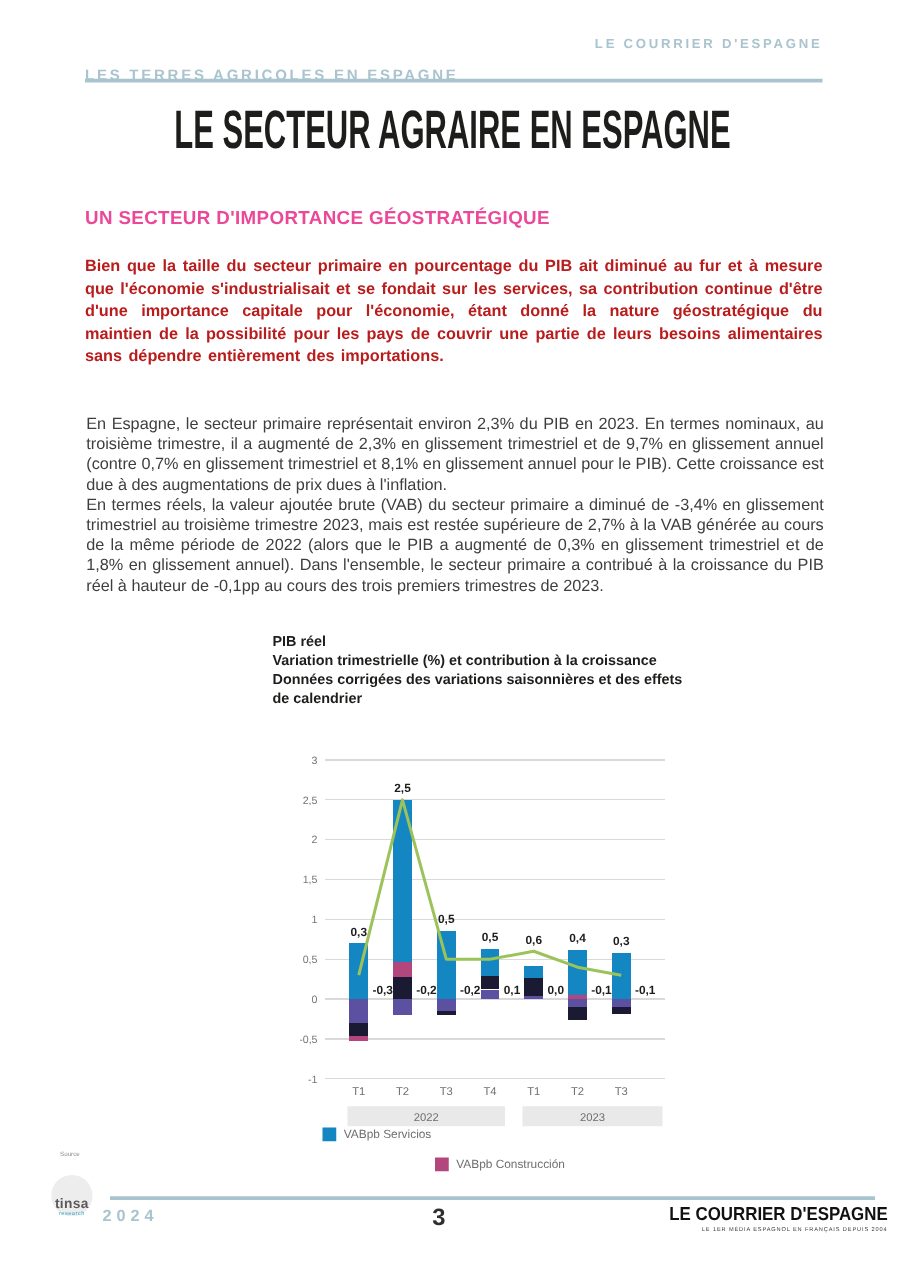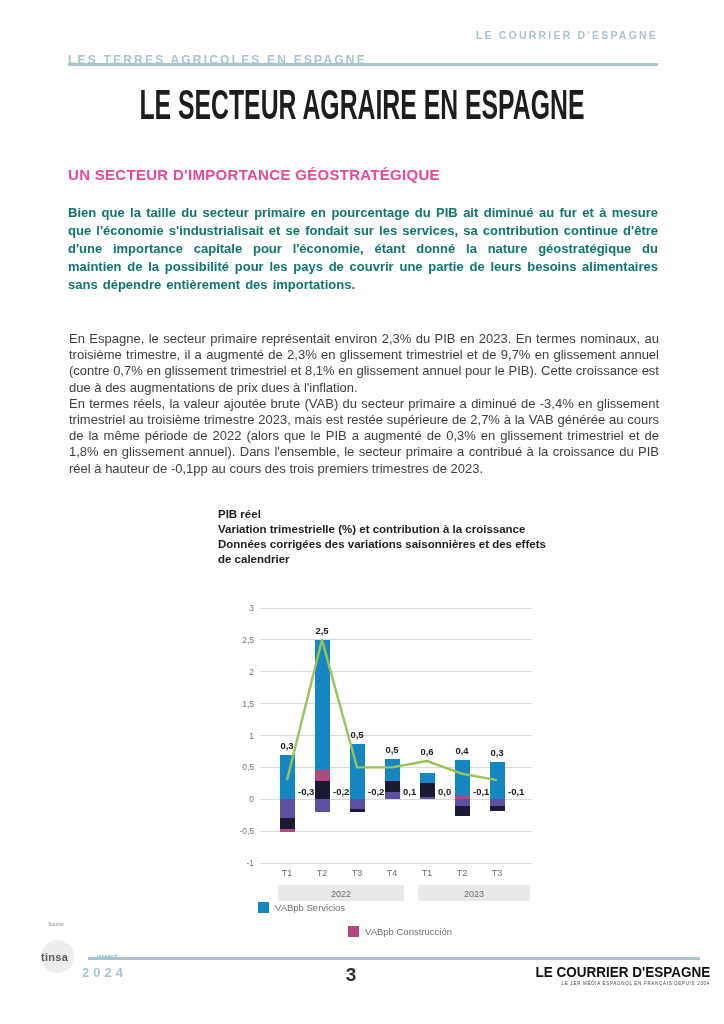--- a/index.html
+++ b/index.html
@@ -17,21 +17,21 @@
 
   
   .main-title { position:absolute; left:0; top:82px; width:100%; display:flex; justify-content:center; }
   .main-title span { font-size:40px; font-weight:700; color:#1d1d1b; white-space:nowrap;
     transform:scale(0.62,1.08); transform-origin:center; }
 
   .section-heading { position:absolute; left:68px; top:166px; font-size:15px; font-weight:700;
     letter-spacing:0.3px; color:#ec4899; }
 
   .lead-para { position:absolute; left:68px; top:204px; width:590px; font-size:13px; font-weight:700;
-    line-height:18px; text-align:justify; color:#0f766e; word-spacing:1.5px; }
+    line-height:18px; text-align:justify; color:#b91c1c; word-spacing:1.5px; }
 
   .body-block { position:absolute; left:69px; top:331px; width:590px; font-size:13px;
     line-height:16.2px; text-align:justify; color:#3e3e3e; }
   .body-block p { margin:0; }
 
   
   .chart-title { position:absolute; left:218px; top:507px; font-size:11.5px; font-weight:700;
     line-height:15px; color:#1d1d1b; }
   .chart-svg { position:absolute; left:240px; top:598px; }
 
@@ -39,21 +39,21 @@
   .legend-row { display:flex; align-items:center; margin-bottom:9px; height:12px; }
   .legend-item { display:inline-flex; gap:6px; }
   .legend-row .legend-item:nth-child(1){ width:90px; }
   .legend-row .legend-item:nth-child(2){ width:107px;margin-top:48px; }
   .swatch-square { width:11px; height:11px; display:inline-block; flex:0 0 auto; }
   .swatch-line { width:15px; height:2.6px; border-radius:2px; display:inline-block; flex:0 0 auto; }
 
   
   .source-label { position:absolute; left:48px; top:921px; font-size:5px; color:#8f8f8f; }
   .tinsa-circle { position:absolute; left:41px; top:940px; width:33px; height:33px; border-radius:50%;
-    background:#ededed; display:flex; flex-direction:row; align-items:center; justify-content:space-between;gap:29px; }
+    background:#ededed; display:flex; flex-direction:column; align-items:center; justify-content:flex-end; }
   .tinsa-name { font-size:11px; font-weight:600; color:#5a5a5a; letter-spacing:0.3px; line-height:10px; }
   .tinsa-sub { font-size:4.5px; color:#35a3c6; letter-spacing:0.4px; }
   .footer-rule { position:absolute; left:88px; top:957px; width:612px; height:3px; background:#a9c4ce; }
   .footer-year { position:absolute; left:82px; top:965px; font-size:13px; font-weight:700;
     letter-spacing:4px; color:#a9c4ce; }
   .footer-page { position:absolute; left:341px; top:964px; width:20px; text-align:center;
     font-size:19px; font-weight:600; color:#2e2e2e; }
   .footer-logo { position:absolute; right:14px; top:963px; text-align:right; }
   .footer-logo .logo-main { display:block; font-size:15px; font-weight:700; color:#111;
     white-space:nowrap; transform:scaleX(0.9); transform-origin:right center; }

